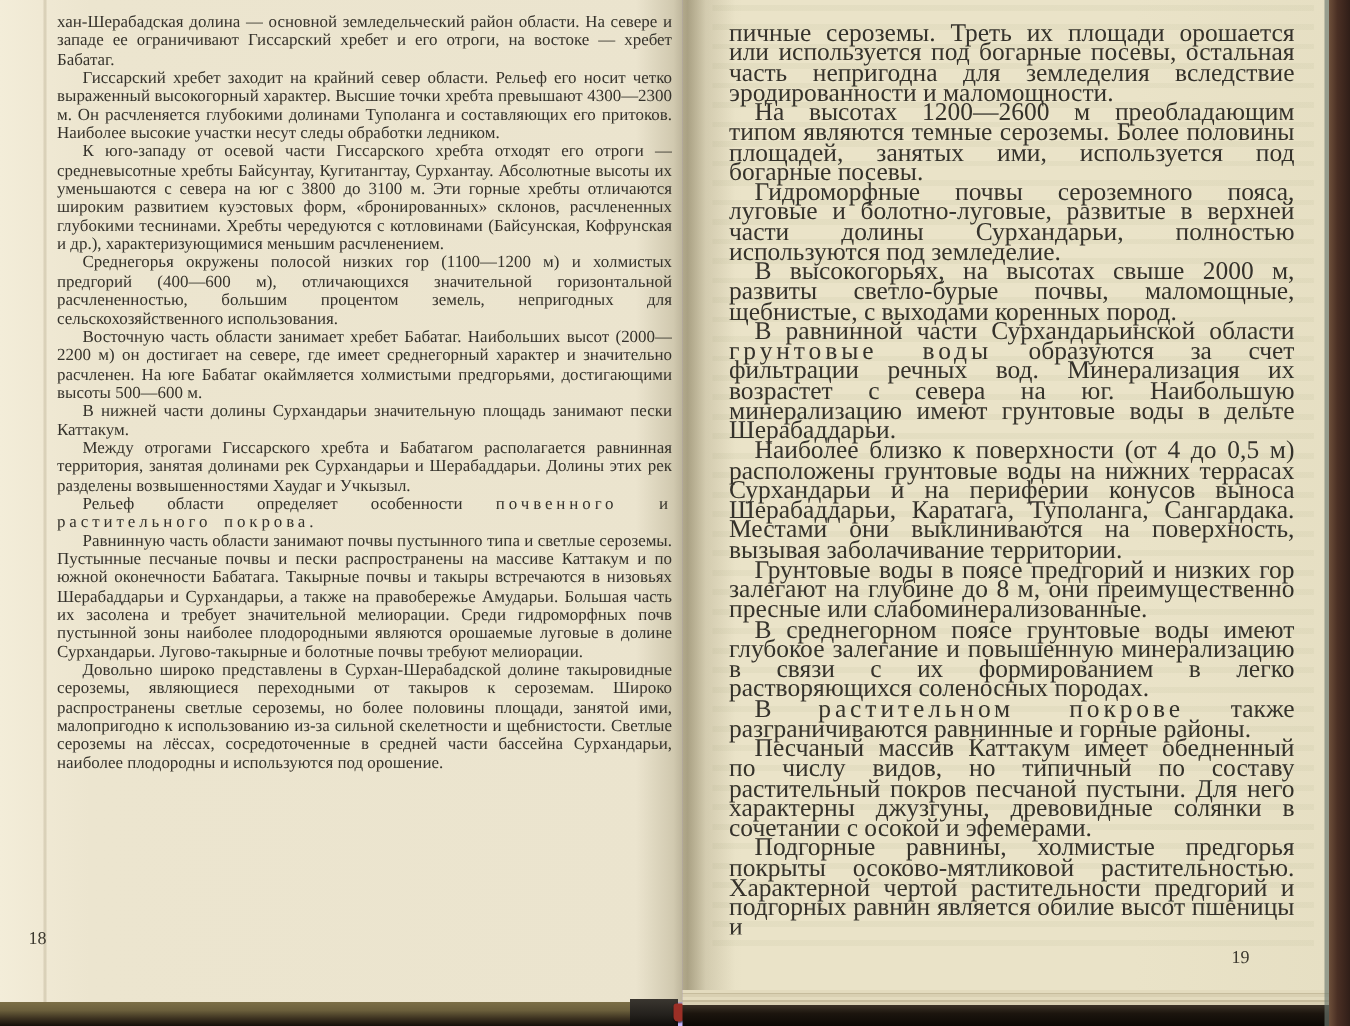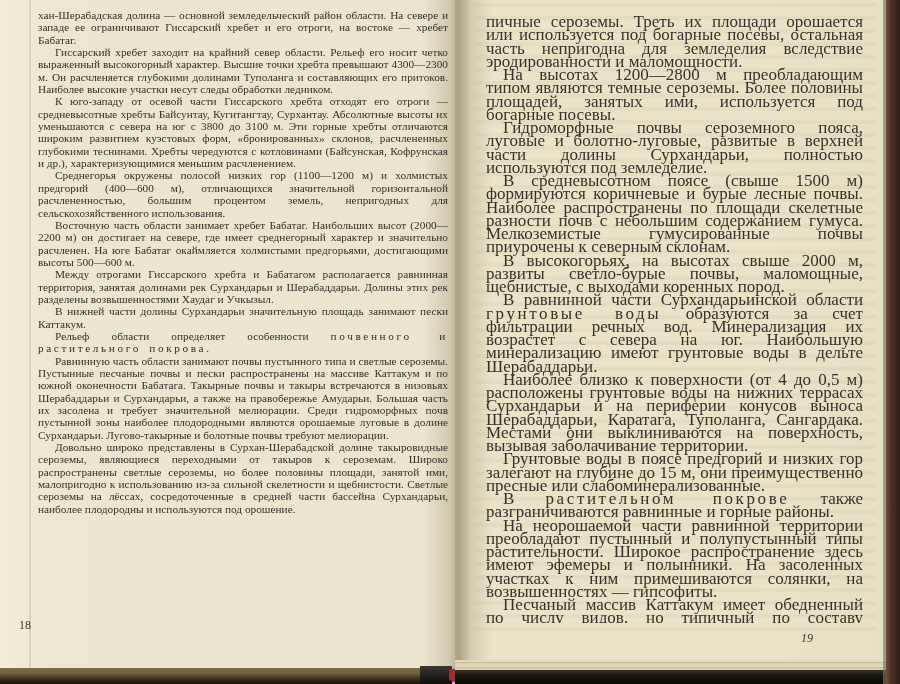--- a/index.html
+++ b/index.html
@@ -36,21 +36,21 @@
     position:absolute;color:#35322b;text-align:justify;
     overflow:hidden;
   }
   .col-left{left:38px;top:9px;width:410px;height:606px;font-size:11.3px;line-height:12.35px;}
   .col-right{left:486px;top:15px;width:377px;height:608px;font-size:17px;line-height:13.25px;}
   .para{margin:0;padding:0;}
   .ind{text-indent:17px;}
   .spaced{letter-spacing:2.6px;word-spacing:3px;}
   .pagenum{position:absolute;font-size:12px;color:#3c392f;}
   .pn-left{left:19px;top:618px;}
-  .pn-right{left:801px;top:631px;font-style:italic;}
+  .pn-right{left:821px;top:631px;}
   
   .bottom-cover-left{
     position:absolute;left:0;top:668px;width:422px;height:16px;
     background:linear-gradient(180deg,#7c6f47 0%,#6b5f3c 35%,#3a301f 70%,#15100a 100%);
   }
   .spine-bottom{
     position:absolute;left:420px;top:666px;width:32px;height:18px;
     background:linear-gradient(180deg,#3a3630 0%,#23201c 60%,#0f0d0a 100%);
   }
   .ribbon{
@@ -89,38 +89,37 @@
   </div>
 
   <div class="gutter"></div>
 
   <div class="text-col col-left">
       <p class="para"><span>хан-Шерабадская долина — основной земледельческий район области. На севере и западе ее ограничивают Гиссарский хребет и его отроги, на востоке — хребет Бабатаг.</span></p>
       <p class="para ind"><span>Гиссарский хребет заходит на крайний север области. Рельеф его носит четко выраженный высокогорный характер. Высшие точки хребта превышают 4300—2300 м. Он расчленяется глубокими долинами Туполанга и составляющих его притоков. Наиболее высокие участки несут следы обработки ледником.</span></p>
       <p class="para ind"><span>К юго-западу от осевой части Гиссарского хребта отходят его отроги — средневысотные хребты Байсунтау, Кугитангтау, Сурхантау. Абсолютные высоты их уменьшаются с севера на юг с 3800 до 3100 м. Эти горные хребты отличаются широким развитием куэстовых форм, «бронированных» склонов, расчлененных глубокими теснинами. Хребты чередуются с котловинами (Байсунская, Кофрунская и др.), характеризующимися меньшим расчленением.</span></p>
       <p class="para ind"><span>Среднегорья окружены полосой низких гор (1100—1200 м) и холмистых предгорий (400—600 м), отличающихся значительной горизонтальной расчлененностью, большим процентом земель, непригодных для сельскохозяйственного использования.</span></p>
       <p class="para ind"><span>Восточную часть области занимает хребет Бабатаг. Наибольших высот (2000—2200 м) он достигает на севере, где имеет среднегорный характер и значительно расчленен. На юге Бабатаг окаймляется холмистыми предгорьями, достигающими высоты 500—600 м.</span></p>
+      <p class="para ind"><span>В нижней части долины Сурхандарьи значительную площадь занимают пески Каттакум.</span></p>
       <p class="para ind"><span>Между отрогами Гиссарского хребта и Бабатагом располагается равнинная территория, занятая долинами рек Сурхандарьи и Шерабаддарьи. Долины этих рек разделены возвышенностями Хаудаг и Учкызыл.</span></p>
-      <p class="para ind"><span>В нижней части долины Сурхандарьи значительную площадь занимают пески Каттакум.</span></p>
       <p class="para ind"><span>Рельеф области определяет особенности </span><span class="spaced">почвенного и растительного покрова</span><span>.</span></p>
       <p class="para ind"><span>Равнинную часть области занимают почвы пустынного типа и светлые сероземы. Пустынные песчаные почвы и пески распространены на массиве Каттакум и по южной оконечности Бабатага. Такырные почвы и такыры встречаются в низовьях Шерабаддарьи и Сурхандарьи, а также на правобережье Амударьи. Большая часть их засолена и требует значительной мелиорации. Среди гидроморфных почв пустынной зоны наиболее плодородными являются орошаемые луговые в долине Сурхандарьи. Лугово-такырные и болотные почвы требуют мелиорации.</span></p>
       <p class="para ind"><span>Довольно широко представлены в Сурхан-Шерабадской долине такыровидные сероземы, являющиеся переходными от такыров к сероземам. Широко распространены светлые сероземы, но более половины площади, занятой ими, малопригодно к использованию из-за сильной скелетности и щебнистости. Светлые сероземы на лёссах, сосредоточенные в средней части бассейна Сурхандарьи, наиболее плодородны и используются под орошение.</span></p>
     </div>
 
   <div class="text-col col-right">
       <p class="para"><span>пичные сероземы. Треть их площади орошается или используется под богарные посевы, остальная часть непригодна для земледелия вследствие эродированности и маломощности.</span></p>
-      <p class="para ind"><span>На высотах 1200—2800 м преобладающим типом являются темные сероземы. Более половины площадей, занятых ими, используется под богарные посевы.</span></p>
+      <p class="para ind"><span>На высотах 1200—2600 м преобладающим типом являются темные сероземы. Более половины площадей, занятых ими, используется под богарные посевы.</span></p>
       <p class="para ind"><span>Гидроморфные почвы сероземного пояса, луговые и болотно-луговые, развитые в верхней части долины Сурхандарьи, полностью используются под земледелие.</span></p>
-      <p class="para ind"><span>В средневысотном поясе (свыше 1500 м) формируются коричневые и бурые лесные почвы. Наиболее распространены по площади скелетные разности почв с небольшим содержанием гумуса. Мелкоземистые гумусированные почвы приурочены к северным склонам.</span></p>
       <p class="para ind"><span>В высокогорьях, на высотах свыше 2000 м, развиты светло-бурые почвы, маломощные, щебнистые, с выходами коренных пород.</span></p>
       <p class="para ind"><span>В равнинной части Сурхандарьинской области </span><span class="spaced">грунтовые воды</span><span> образуются за счет фильтрации речных вод. Минерализация их возрастет с севера на юг. Наибольшую минерализацию имеют грунтовые воды в дельте Шерабаддарьи.</span></p>
       <p class="para ind"><span>Наиболее близко к поверхности (от 4 до 0,5 м) расположены грунтовые воды на нижних террасах Сурхандарьи и на периферии конусов выноса Шерабаддарьи, Каратага, Туполанга, Сангардака. Местами они выклиниваются на поверхность, вызывая заболачивание территории.</span></p>
-      <p class="para ind"><span>Грунтовые воды в поясе предгорий и низких гор залегают на глубине до 15 м, они преимущественно пресные или слабоминерализованные.</span></p>
+      <p class="para ind"><span>Грунтовые воды в поясе предгорий и низких гор залегают на глубине до 8 м, они преимущественно пресные или слабоминерализованные.</span></p>
+      <p class="para ind"><span>В среднегорном поясе грунтовые воды имеют глубокое залегание и повышенную минерализацию в связи с их формированием в легко растворяющихся соленосных породах.</span></p>
       <p class="para ind"><span>В </span><span class="spaced">растительном покрове</span><span> также разграничиваются равнинные и горные районы.</span></p>
-      <p class="para ind"><span>На неорошаемой части равнинной территории преобладают пустынный и полупустынный типы растительности. Широкое распространение здесь имеют эфемеры и полынники. На засоленных участках к ним примешиваются солянки, на возвышенностях — гипсофиты.</span></p>
       <p class="para ind"><span>Песчаный массив Каттакум имеет обедненный по числу видов, но типичный по составу растительный покров песчаной пустыни. Для него характерны джузгуны, древовидные солянки в сочетании с осокой и эфемерами.</span></p>
       <p class="para ind"><span>Подгорные равнины, холмистые предгорья покрыты осоково-мятликовой растительностью. Характерной чертой растительности предгорий и подгорных равнин является обилие высот пшеницы и</span></p>
     </div>
 
   <div class="pagenum pn-left">18</div>
 
   <div class="pagenum pn-right">19</div>
 
   <div class="bottom-cover-left"></div>
   <div class="spine-bottom"></div>

